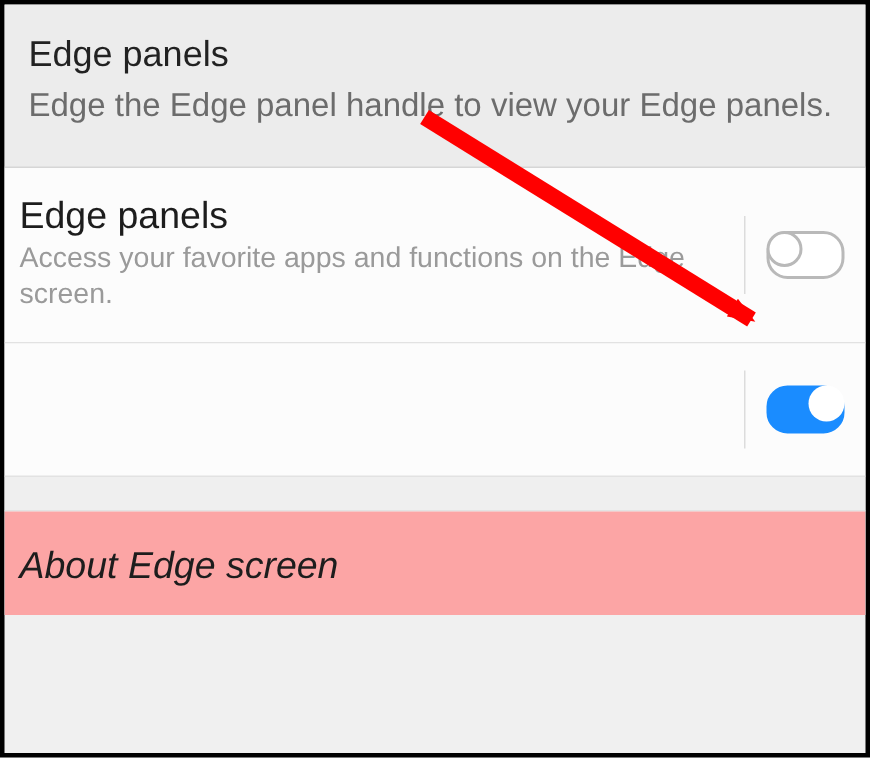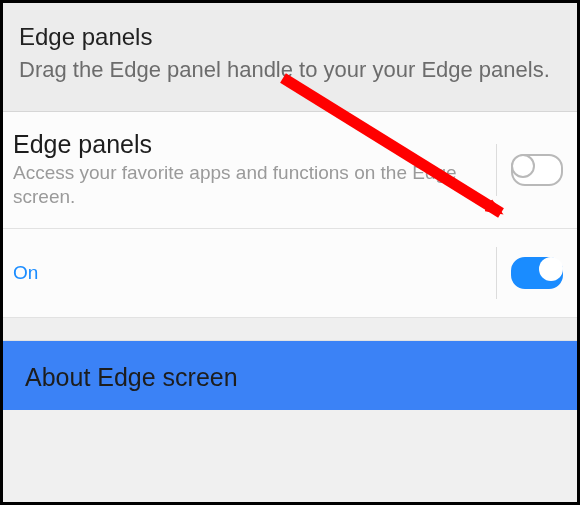--- a/index.html
+++ b/index.html
@@ -93,61 +93,61 @@
     background:#fff;
     position:absolute;
     right:-2px;top:-2px;
   }
   .gap{
     height:22px;
     background:#efefef;
     border-bottom:1px solid #e2e2e2;
   }
   .about-row{
-    padding:22px 10px 18px 22px;
-    background:#3b82f6;
+    padding:22px 10px 18px 10px;
+    background:#fca5a5;
+    font-style:italic;
   }
   .about-title{
     font-size:25px;
     color:#1d1d1d;
     font-weight:400;
     margin:0;
   }
   
   .arrow-overlay{
     position:absolute;
     top:0;left:0;
     pointer-events:none;
   }
 </style>
 </head>
 <body>
 
 <div class="header">
   <p class="header-title">Edge panels</p>
-  <p class="header-desc">Drag the Edge panel handle to your your Edge panels.</p>
+  <p class="header-desc">Edge the Edge panel handle to view your Edge panels.</p>
 </div>
 
 <div class="list">
 
   <div class="row">
     <div class="row-text">
       <p class="row-title">Edge panels</p>
       <p class="row-desc">Access your favorite apps and functions on the Edge screen.</p>
     </div>
     <div class="toggle-wrap">
       <div class="toggle toggle-off">
         <div class="knob"></div>
       </div>
     </div>
   </div>
 
   <div class="row">
     <div class="row-text">
-      <p class="row-status status-on">On</p>
     </div>
     <div class="toggle-wrap">
       <div class="toggle toggle-on">
         <div class="knob"></div>
       </div>
     </div>
   </div>
 
   <div class="gap"></div>
 

